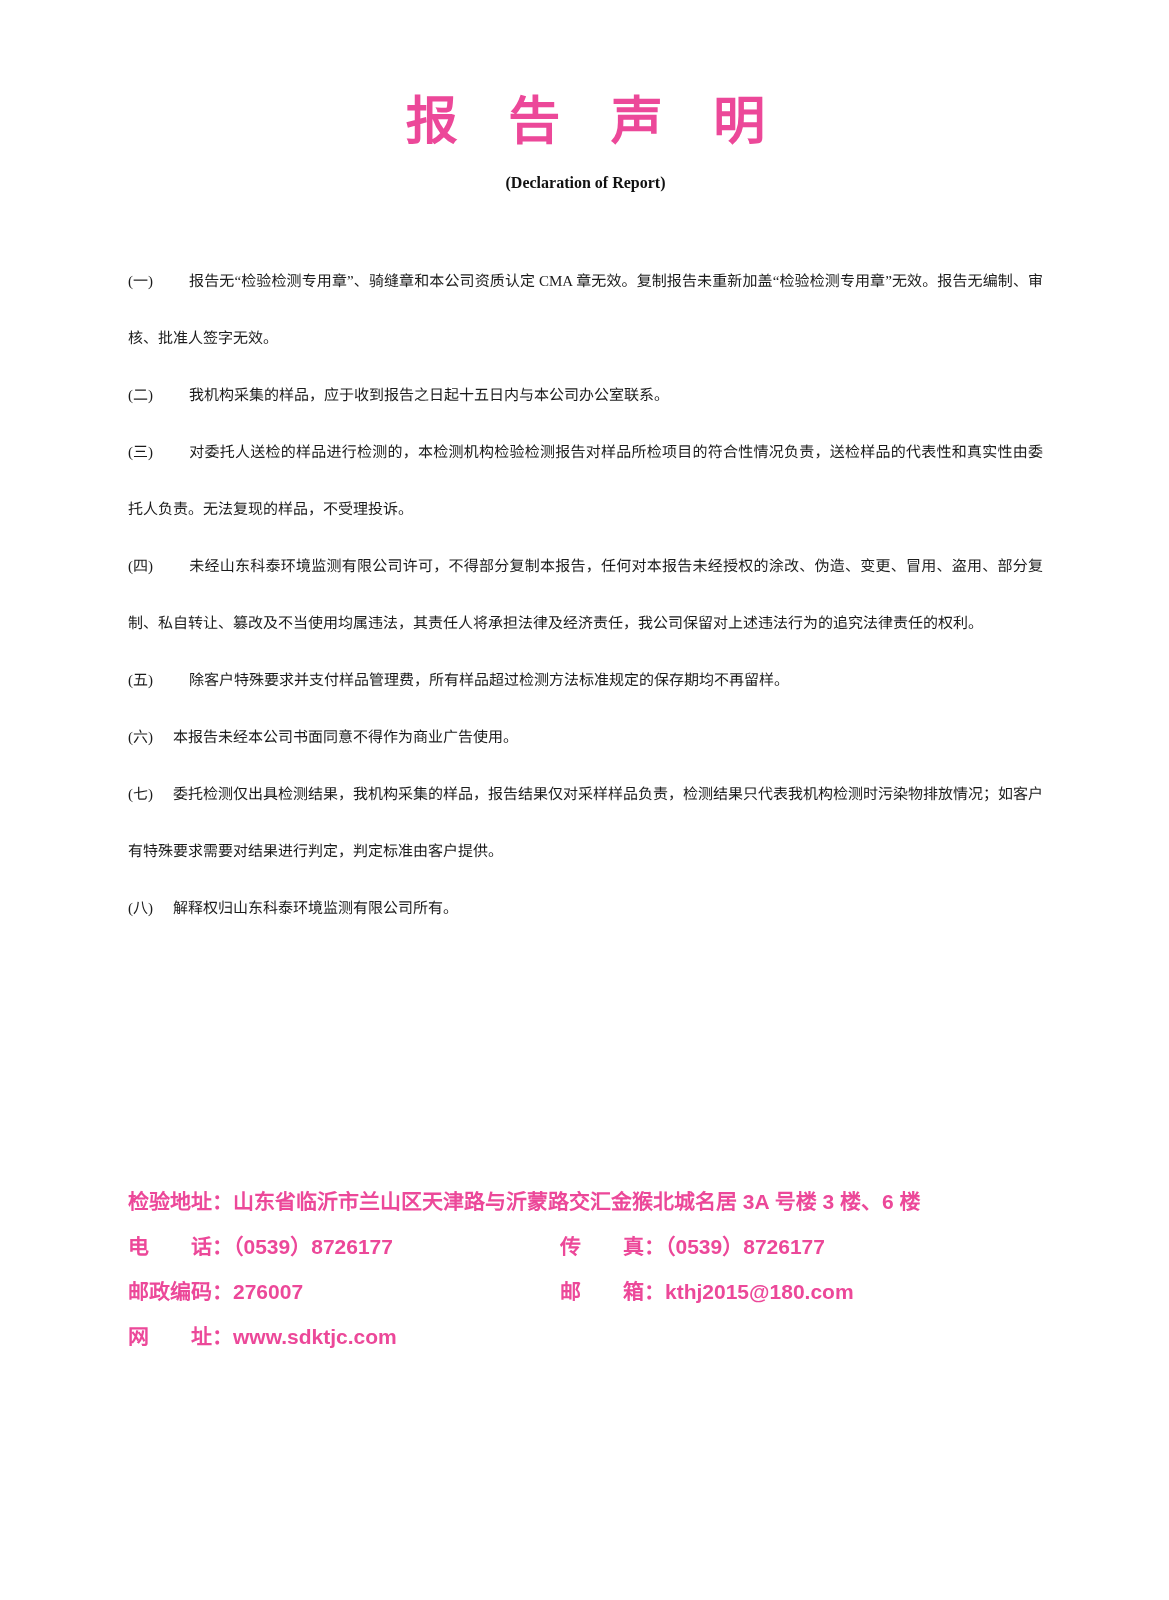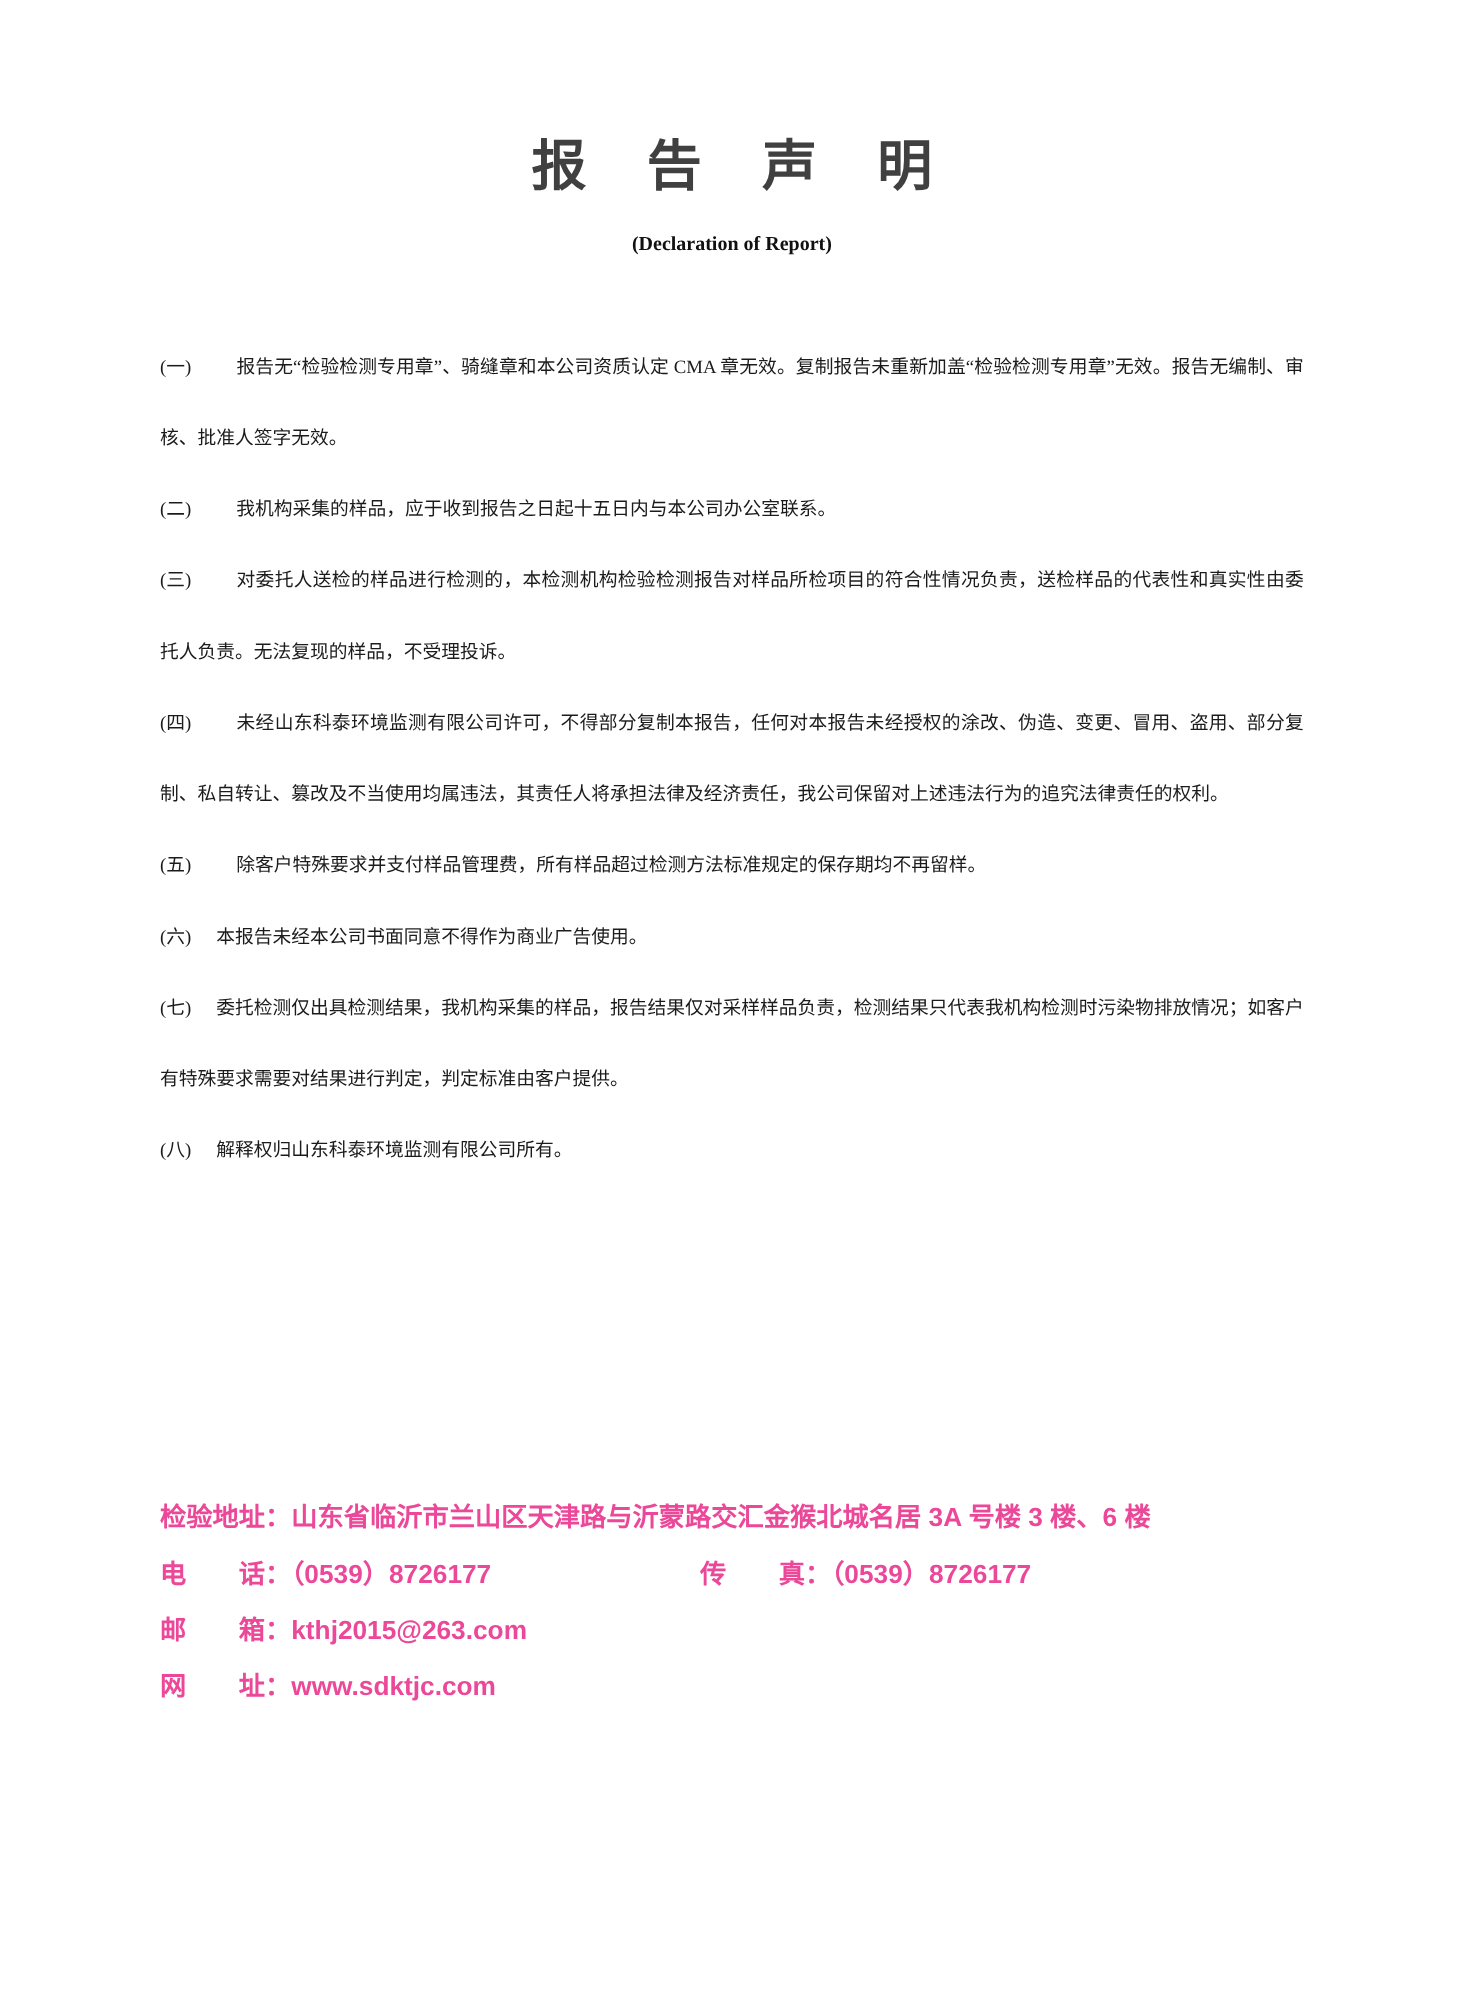--- a/index.html
+++ b/index.html
@@ -15,30 +15,30 @@
     font-family: "Liberation Serif", "DejaVu Serif", serif;
   }
   .page {
     box-sizing: border-box;
     width: 1169px;
     height: 1600px;
     padding: 0 126px 0 128px;
     background: #ffffff;
   }
   .doc-title {
-    margin: 16px;
+    margin: 3px;
     padding-top: 93px;
     text-align: center;
     font-family: "Liberation Sans", "DejaVu Sans", sans-serif;
     font-weight: 700;
-    font-size: 44px;
+    font-size: 52px;
     line-height: 50px;
     letter-spacing: 18px;
     padding-left: 18px; 
-    color: #404040;
+    color: #ec4899;
   }
   .doc-subtitle {
     margin: 0;
     margin-top: 24px;
     text-align: center;
     font-family: "Liberation Serif", "DejaVu Serif", serif;
     font-weight: 700;
     font-size: 16px;
     line-height: 26px;
     color: #111111;
@@ -110,20 +110,21 @@
 
   <div class="footer">
     <div class="footer-row">
       <div class="f-cell-right"><span class="f-label">检验地址：</span><span class="f-value">山东省临沂市兰山区天津路与沂蒙路交汇金猴北城名居 3A 号楼 3 楼、6 楼</span></div>
     </div>
     <div class="footer-row">
       <div class="f-cell-left"><span class="f-label">电　　话：</span><span class="f-value">（0539）8726177</span></div>
       <div class="f-cell-right"><span class="f-label">传　　真：</span><span class="f-value">（0539）8726177</span></div>
     </div>
     <div class="footer-row">
-      <div class="f-cell-right"><span class="f-label">邮　　箱：</span><span class="f-value">kthj2015@263.com</span></div>
+      <div class="f-cell-left"><span class="f-label">邮政编码：</span><span class="f-value">276007</span></div>
+      <div class="f-cell-right"><span class="f-label">邮　　箱：</span><span class="f-value">kthj2015@180.com</span></div>
     </div>
     <div class="footer-row">
       <div class="f-cell-left"><span class="f-label">网　　址：</span><span class="f-value">www.sdktjc.com</span></div>
     </div>
   </div>
 
 </div>
 
 </body></html>

